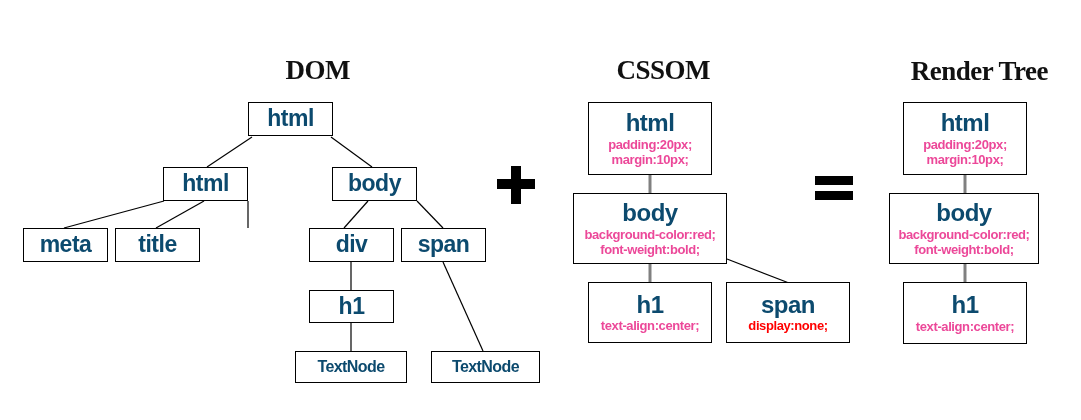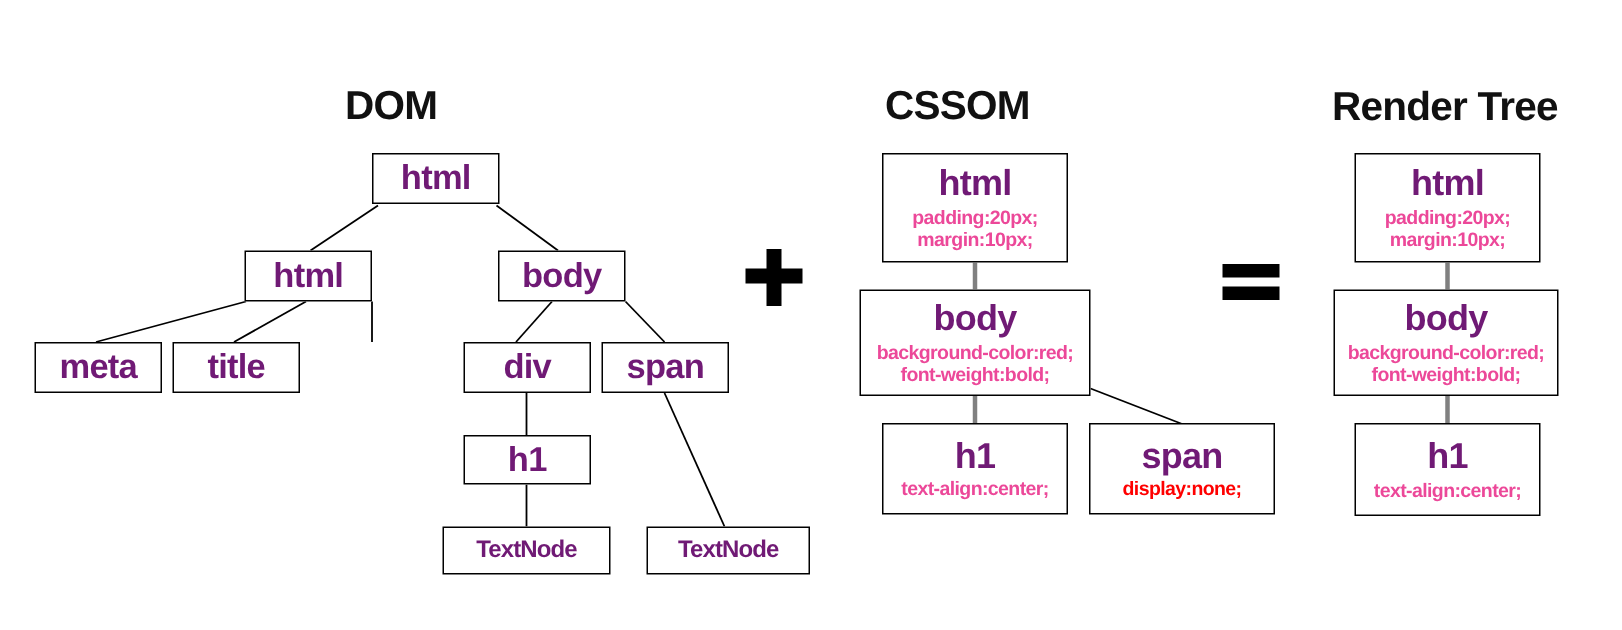--- a/index.html
+++ b/index.html
@@ -9,37 +9,38 @@
     width:1081px; height:420px;
     background:#ffffff;
     font-family:"Liberation Sans","DejaVu Sans",sans-serif;
     overflow:hidden;
   }
   .wires { position:absolute; left:0; top:0; width:1081px; height:420px; }
 
   .sec-title {
     position:absolute;
     font-size:27px; font-weight:bold; color:#111111;
-    text-align:left; letter-spacing:-0.5px;
+    text-align:right; letter-spacing:-0.5px;
     white-space:nowrap;
+    font-family:Liberation Serif, serif;
   }
   .t-dom    { left:230px; top:55px; width:120px; }
   .t-cssom  { left:590px; top:55px; width:120px; }
   .t-render { left:888px; top:56px; width:160px; }
 
   .node {
     position:absolute;
     background:#ffffff;
     border:1.5px solid #000000;
     display:flex; flex-direction:column;
     align-items:center; justify-content:center;
     text-align:center;
   }
   .node .tag {
-    font-size:24px; font-weight:bold; color:#701a75;
+    font-size:24px; font-weight:bold; color:#0c4a6e;
     line-height:1.1; letter-spacing:-0.5px;
   }
   .node .rule {
     font-size:13px; font-weight:bold; color:#ec4899;
     line-height:15px; letter-spacing:-0.4px; white-space:nowrap;
   }
   .small .tag { font-size:23px; }
   .tnode .tag { font-size:16px; letter-spacing:-0.6px; }
 
   

